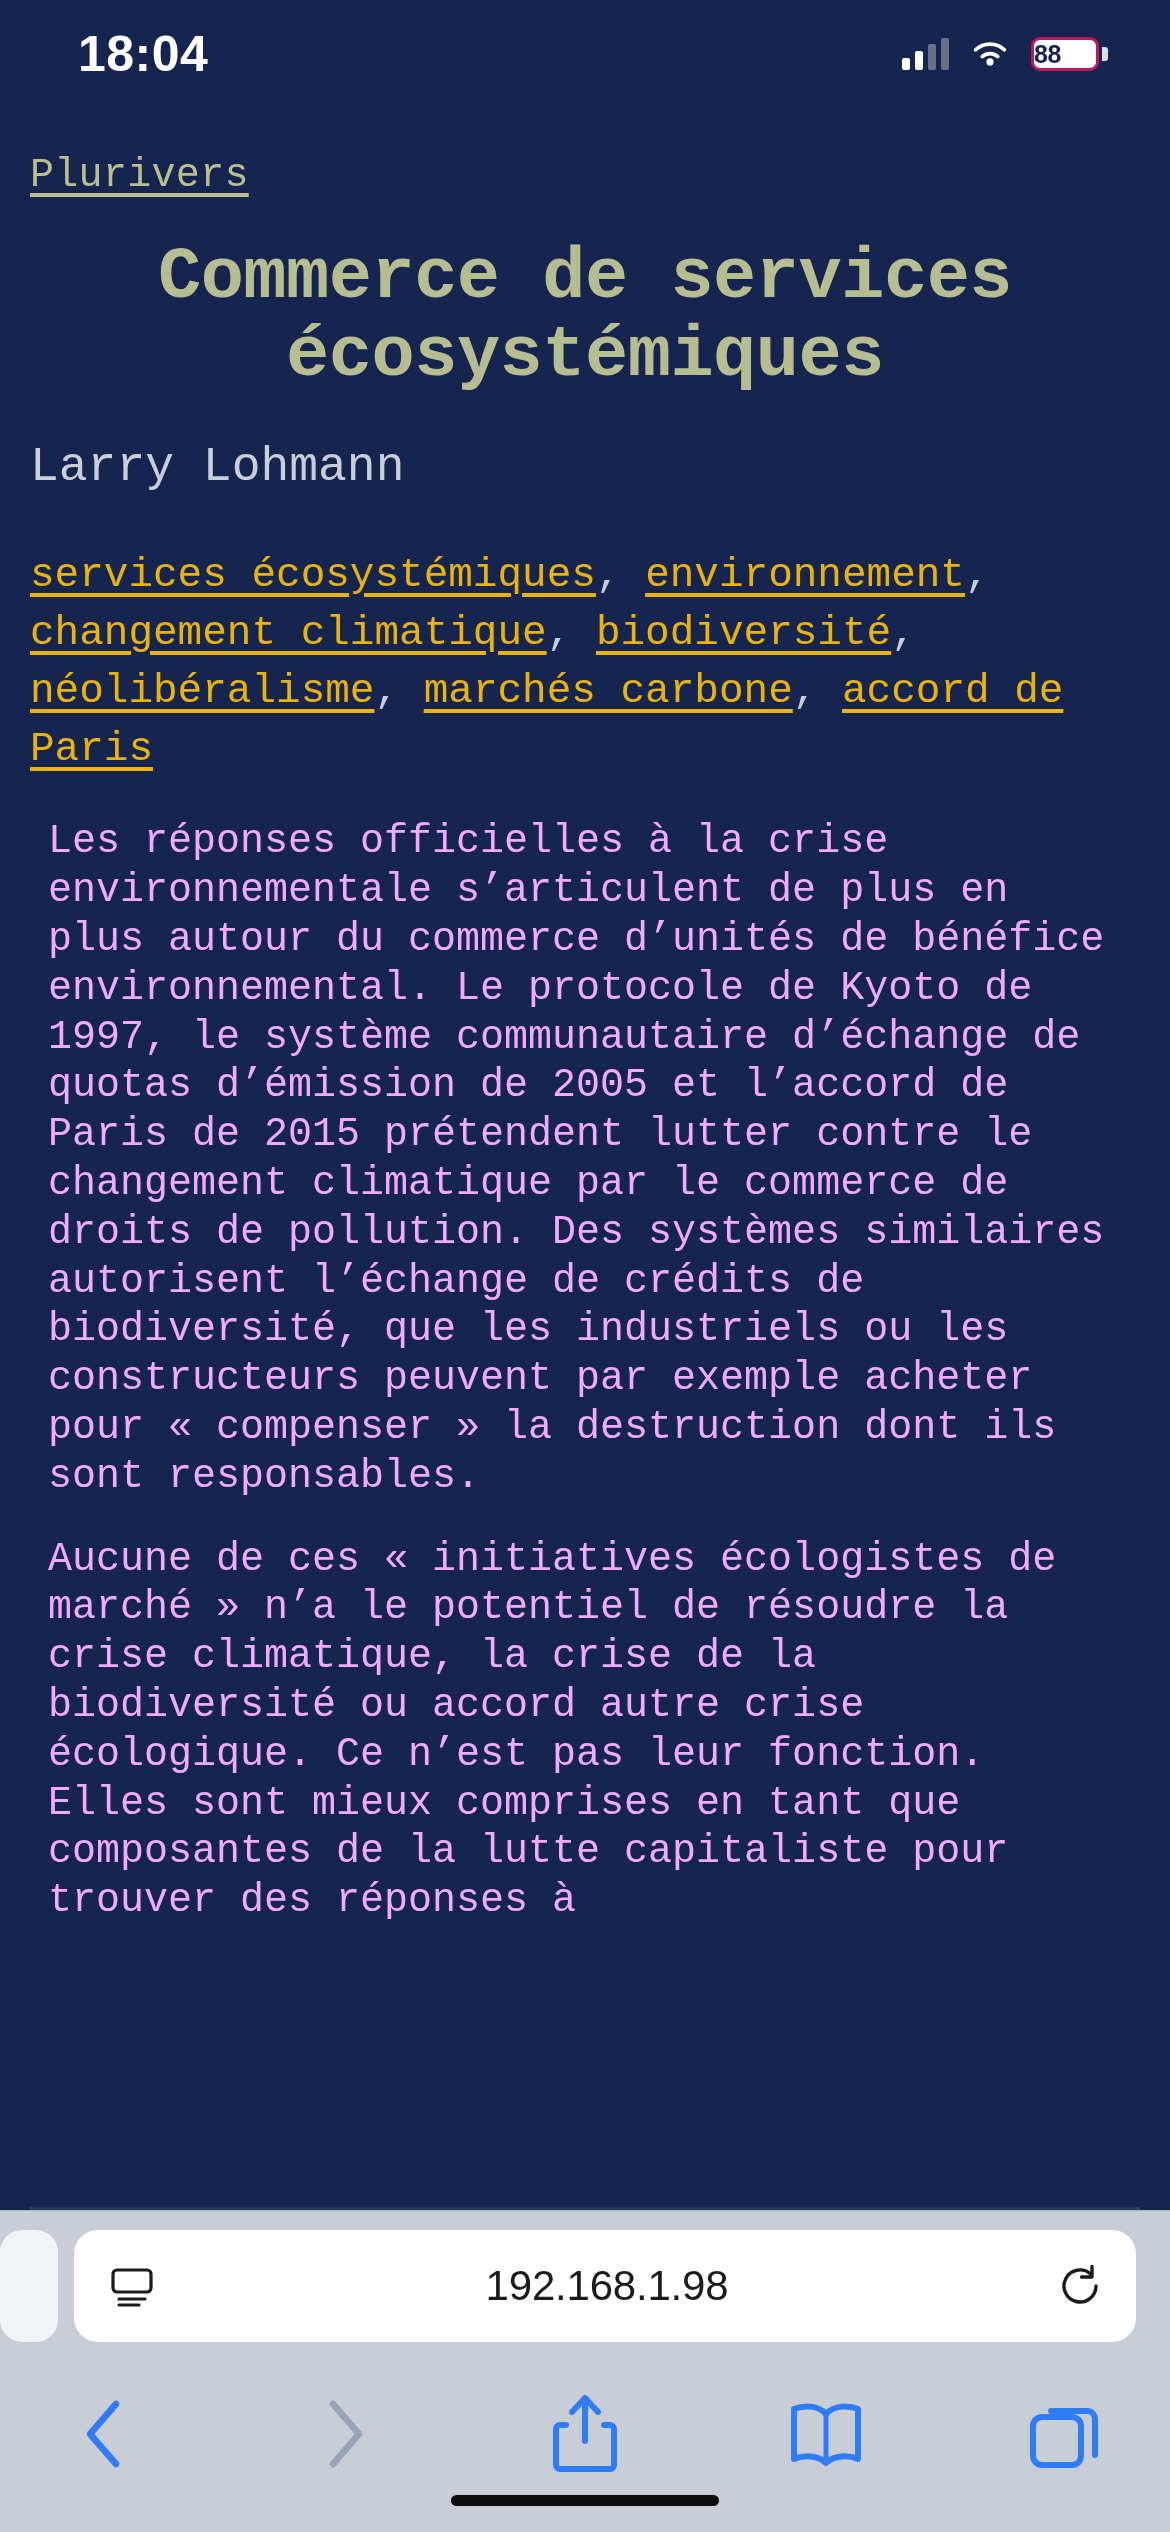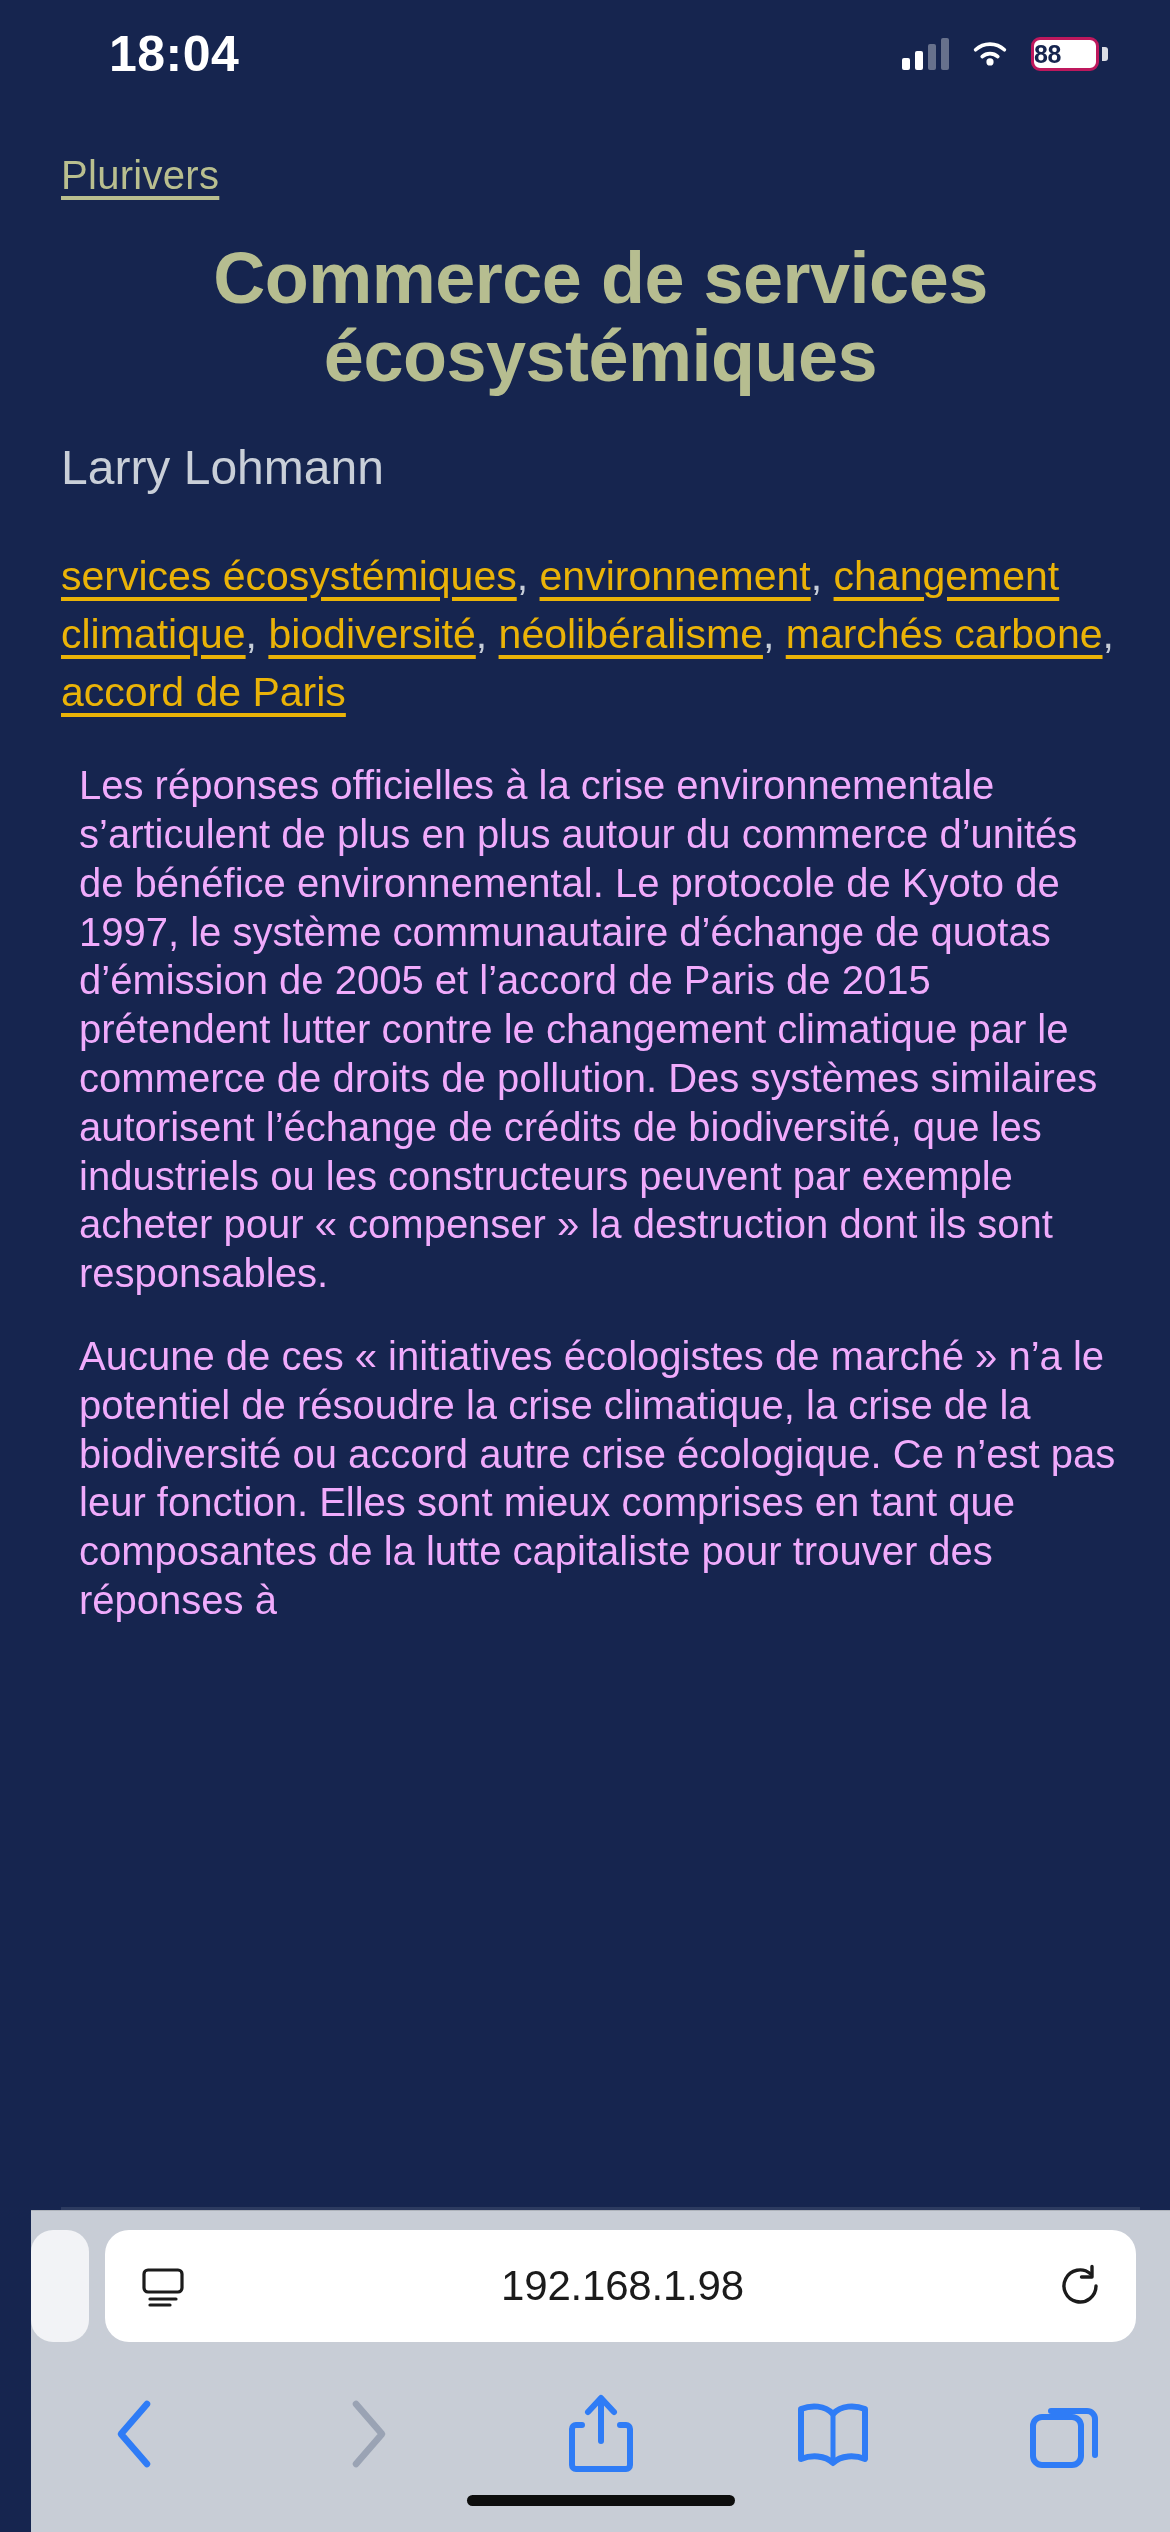--- a/index.html
+++ b/index.html
@@ -10,21 +10,20 @@
     font-family: "Liberation Sans", sans-serif;
     overflow: hidden;
   }
   .screen {
     position: relative;
     width: 1170px;
     height: 2532px;
     background: #16254f;
     display: flex;
     flex-direction: column;
-    padding-left: 31px;
   }
 
   
   .statusbar {
     height: 108px;
     flex: 0 0 108px;
     display: flex;
     align-items: center;
     justify-content: space-between;
     padding: 0 62px 0 78px;
@@ -73,20 +72,21 @@
     margin-left: 3px;
     opacity: 0.85;
   }
 
   
   .content {
     flex: 1 1 auto;
     padding: 45px 30px 0 30px;
     overflow: hidden;
     position: relative;
+    font-family: Liberation Mono, monospace;
   }
   .breadcrumb {
     font-size: 40px;
     color: #b9bf8f;
     text-decoration: underline;
     text-underline-offset: 7px;
     display: inline-block;
     margin-left: 0px;
     letter-spacing: 0.3px;
   }

